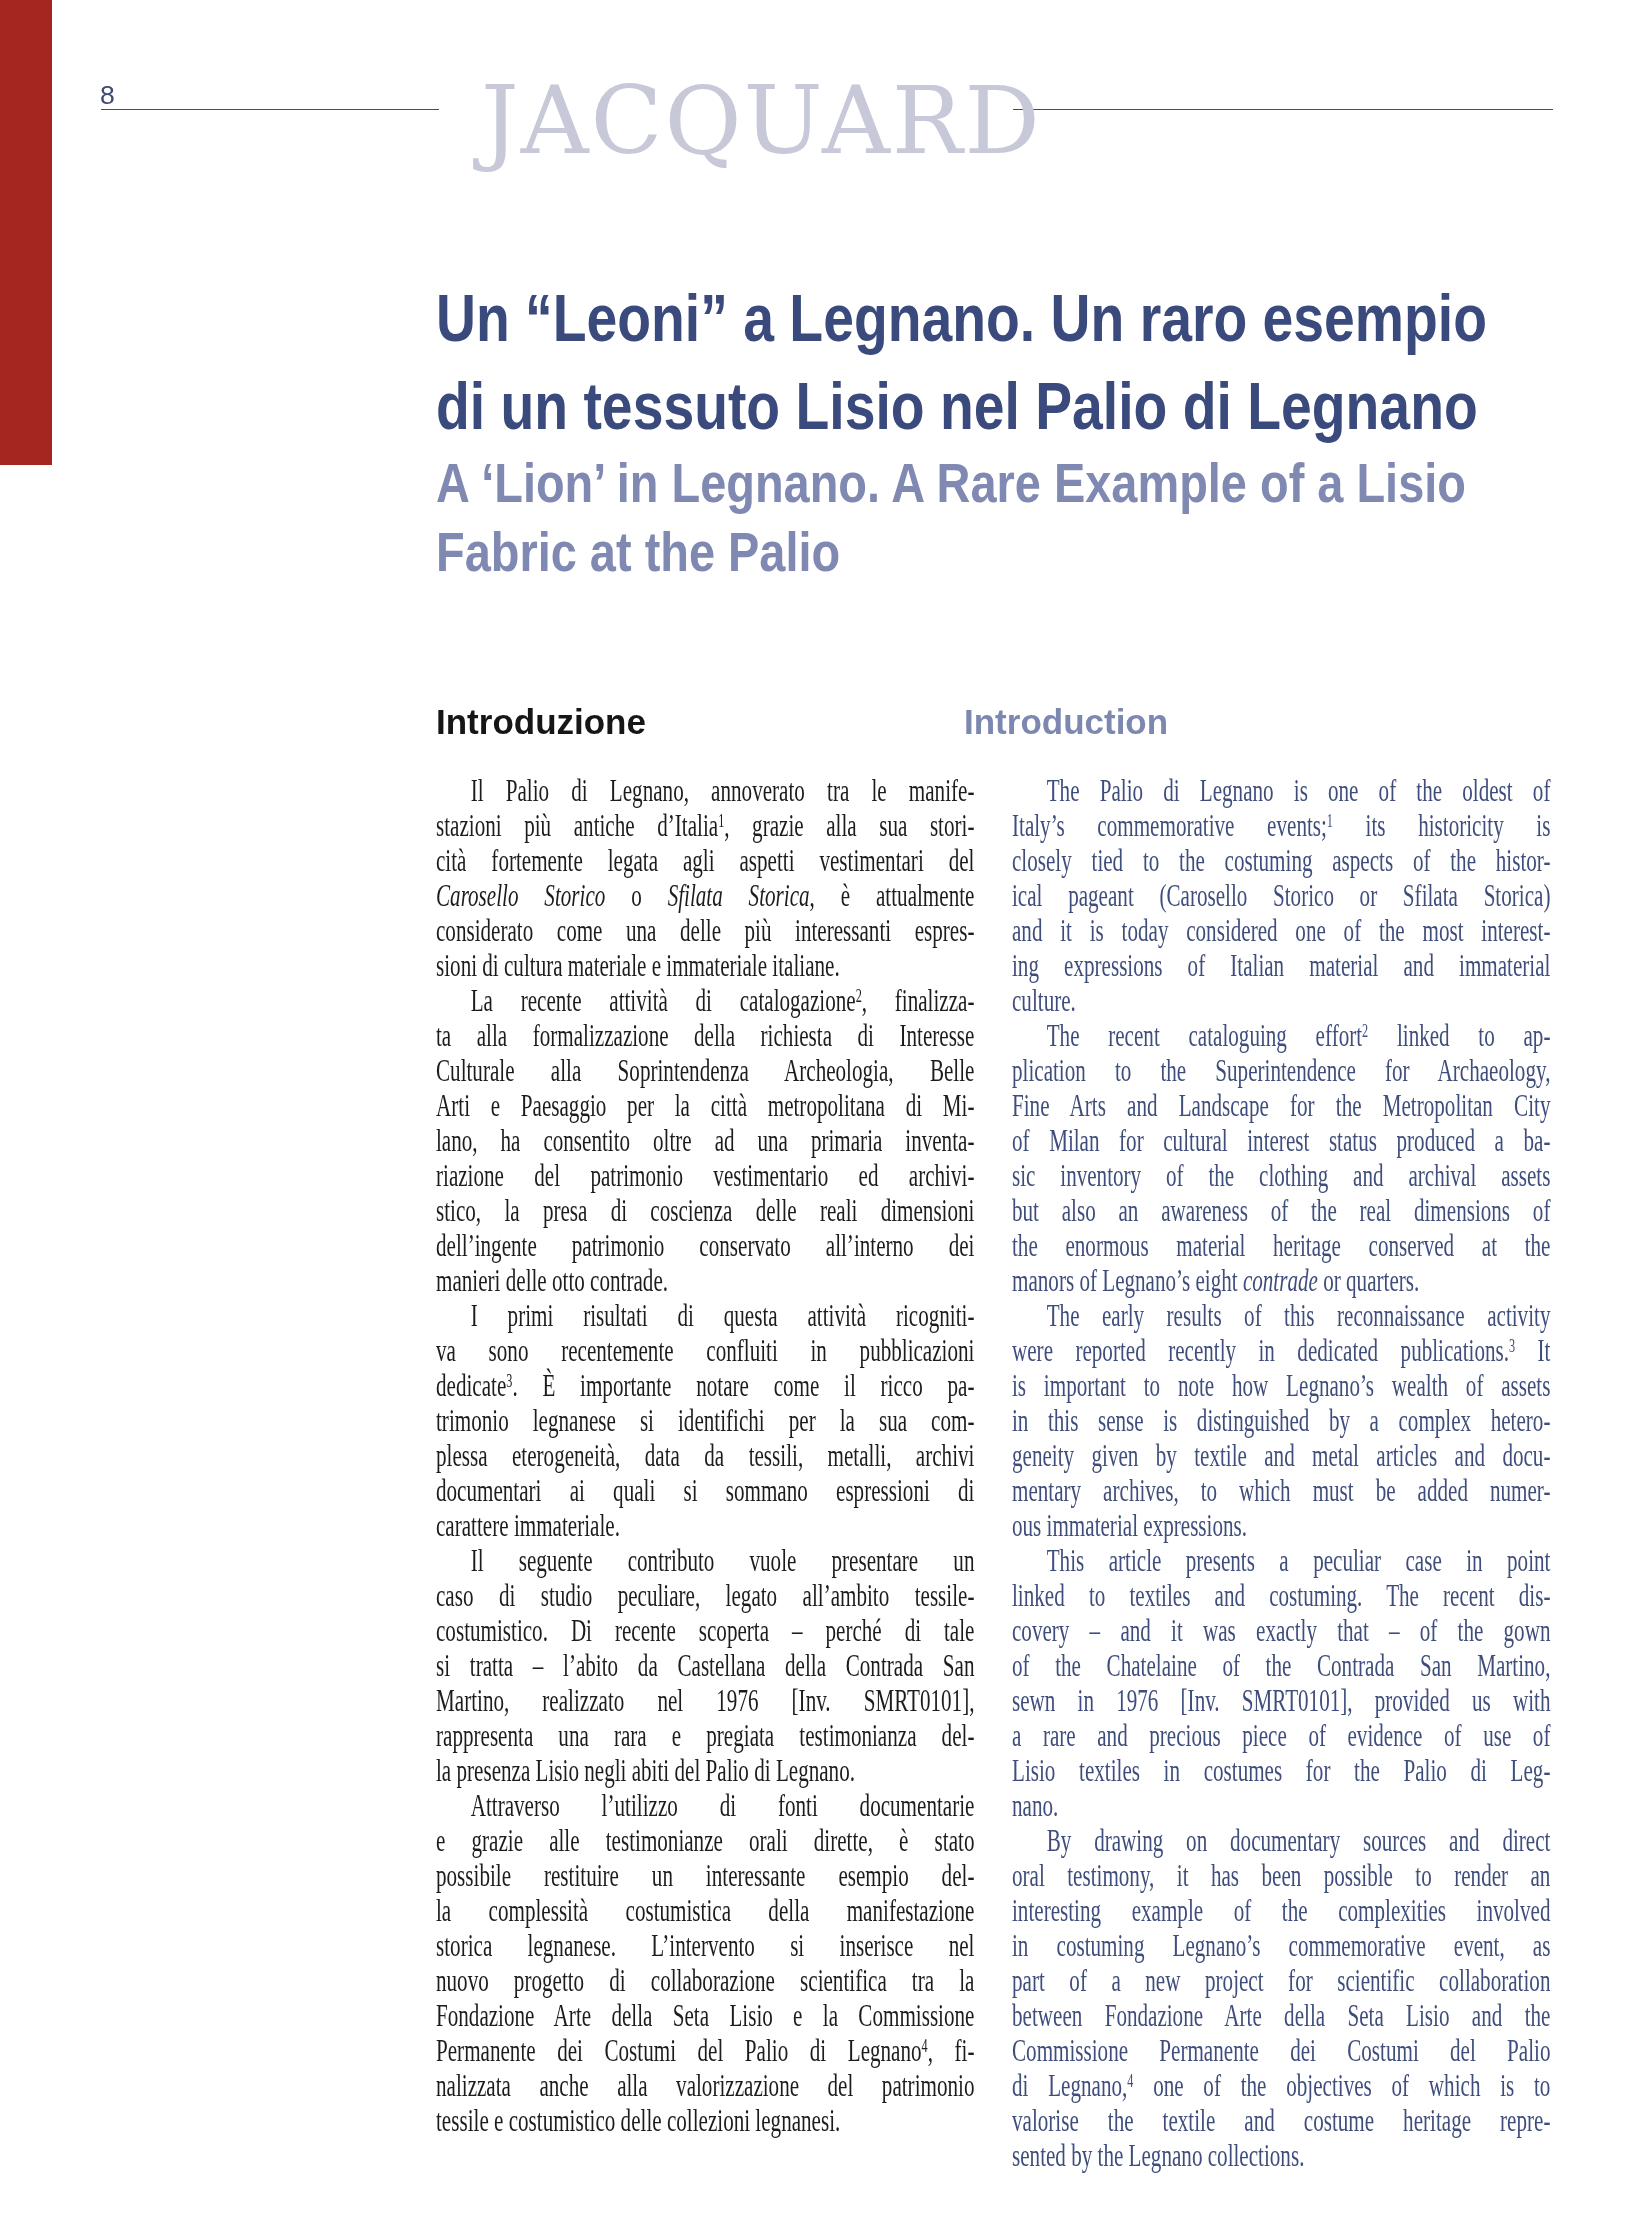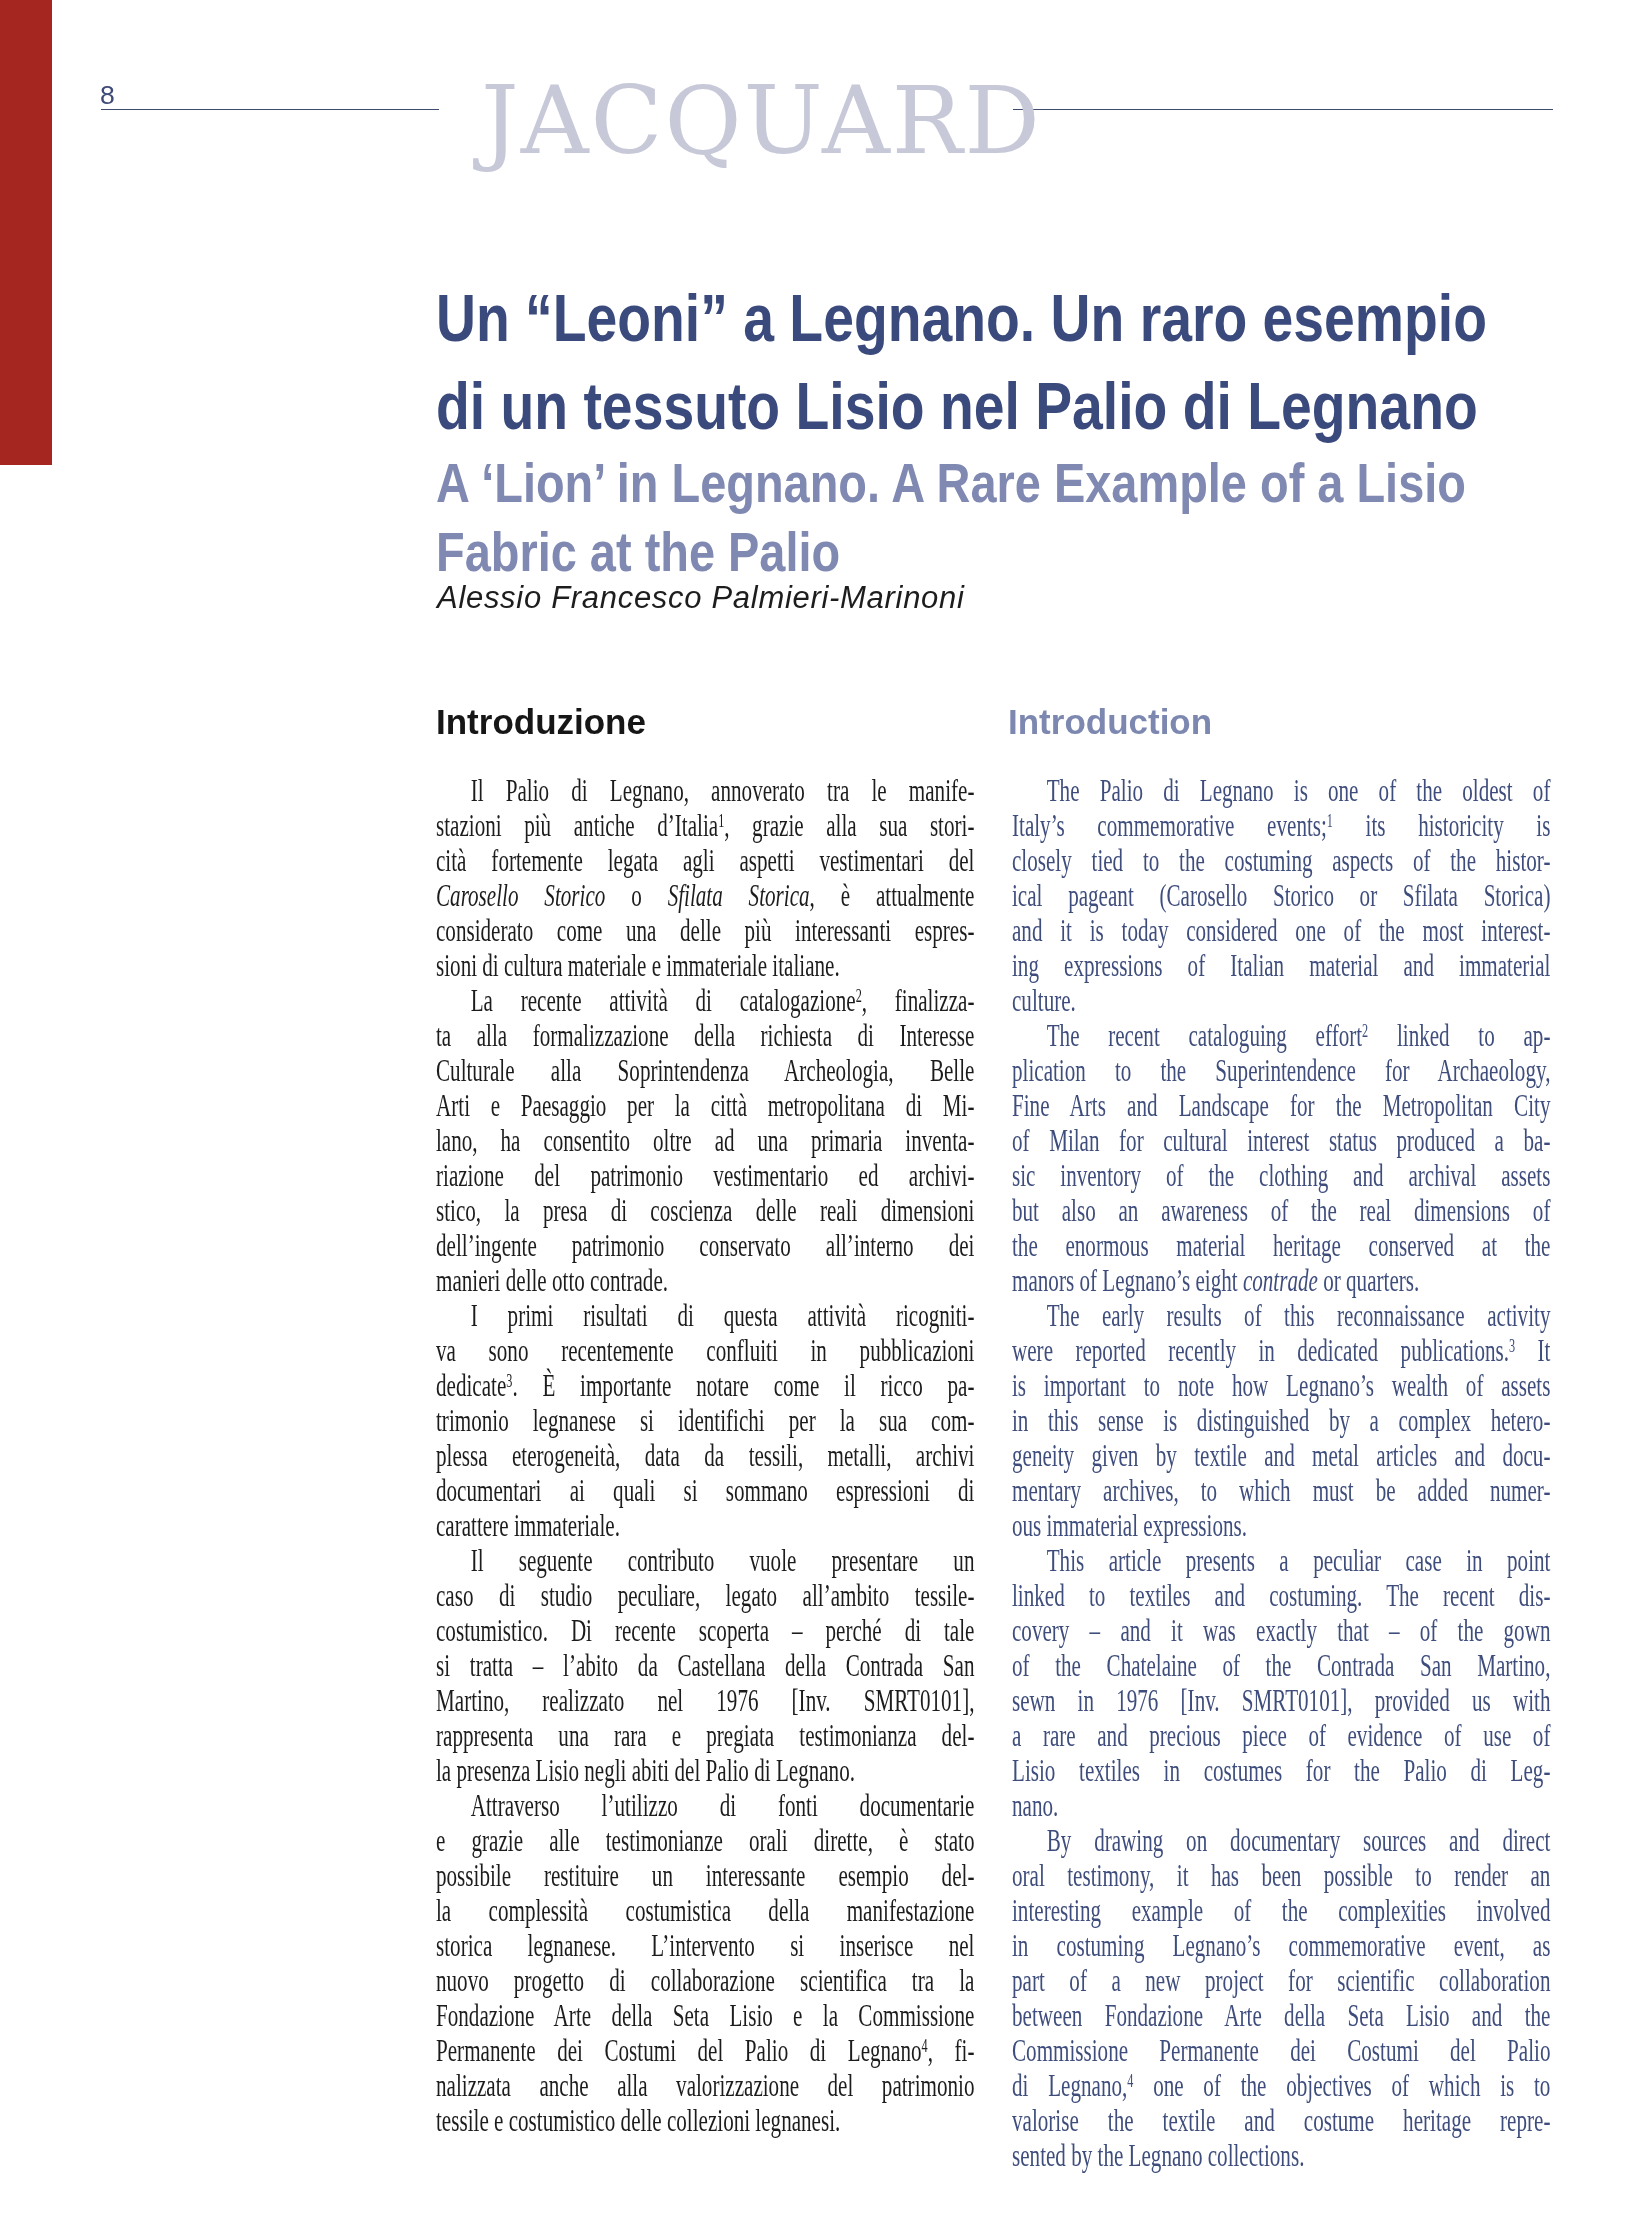--- a/index.html
+++ b/index.html
@@ -28,21 +28,21 @@
   #title-en{position:absolute;left:436px;top:448px;width:1316px;transform:scaleX(0.838);
             font-family:"Liberation Sans",sans-serif;font-weight:600;font-size:56px;
             line-height:69px;color:#8089b2;}
   #author{position:absolute;left:437px;top:580px;font-family:"Liberation Sans",sans-serif;
           font-style:italic;font-weight:400;font-size:31px;color:#1d1d1d;letter-spacing:0.7px;}
 
   
   .col-heading{position:absolute;top:702px;font-family:"Liberation Sans",sans-serif;
                font-size:35px;font-weight:600;}
   #heading-left{left:436px;color:#161616;text-align:center;}
-  #heading-right{left:1008px;color:#7d88b0;}
+  #heading-right{left:964px;color:#7d88b0;}
 
   
   .col{position:absolute;top:773px;width:791px;transform:scaleX(0.6807);transform-origin:0 0;
        font-size:31px;line-height:35px;}
   #col-left{left:436px;color:#1c1c1c;}
   #col-right{left:1012px;color:#3e4d7c;}
   .ln{text-align:justify;text-align-last:justify;height:35px;white-space:normal;}
   .ln.pl{text-align-last:left;}
   .ln.fi{text-indent:51px;}
   .col i{font-style:italic;}
@@ -65,21 +65,20 @@
   <div id="title-it" class="scaled">
     <div>Un “Leoni” a Legnano. Un raro esempio</div>
     <div>di un tessuto Lisio nel Palio di Legnano</div>
   </div>
 
   <div id="title-en" class="scaled">
     <div>A ‘Lion’ in Legnano. A Rare Example of a Lisio</div>
     <div>Fabric at the Palio</div>
   </div>
 
-  <div id="author">Alessio Francesco Palmieri-Marinoni</div>
 
   <div id="heading-left" class="col-heading">Introduzione</div>
   <div id="heading-right" class="col-heading">Introduction</div>
 
   <div id="col-left" class="col">
       <div class="ln fi">Il Palio di Legnano, annoverato tra le manife-</div>
       <div class="ln">stazioni più antiche d’Italia<sup>1</sup>, grazie alla sua stori-</div>
       <div class="ln">cità fortemente legata agli aspetti vestimentari del</div>
       <div class="ln"><i>Carosello Storico</i> o <i>Sfilata Storica</i>, è attualmente</div>
       <div class="ln">considerato come una delle più interessanti espres-</div>

